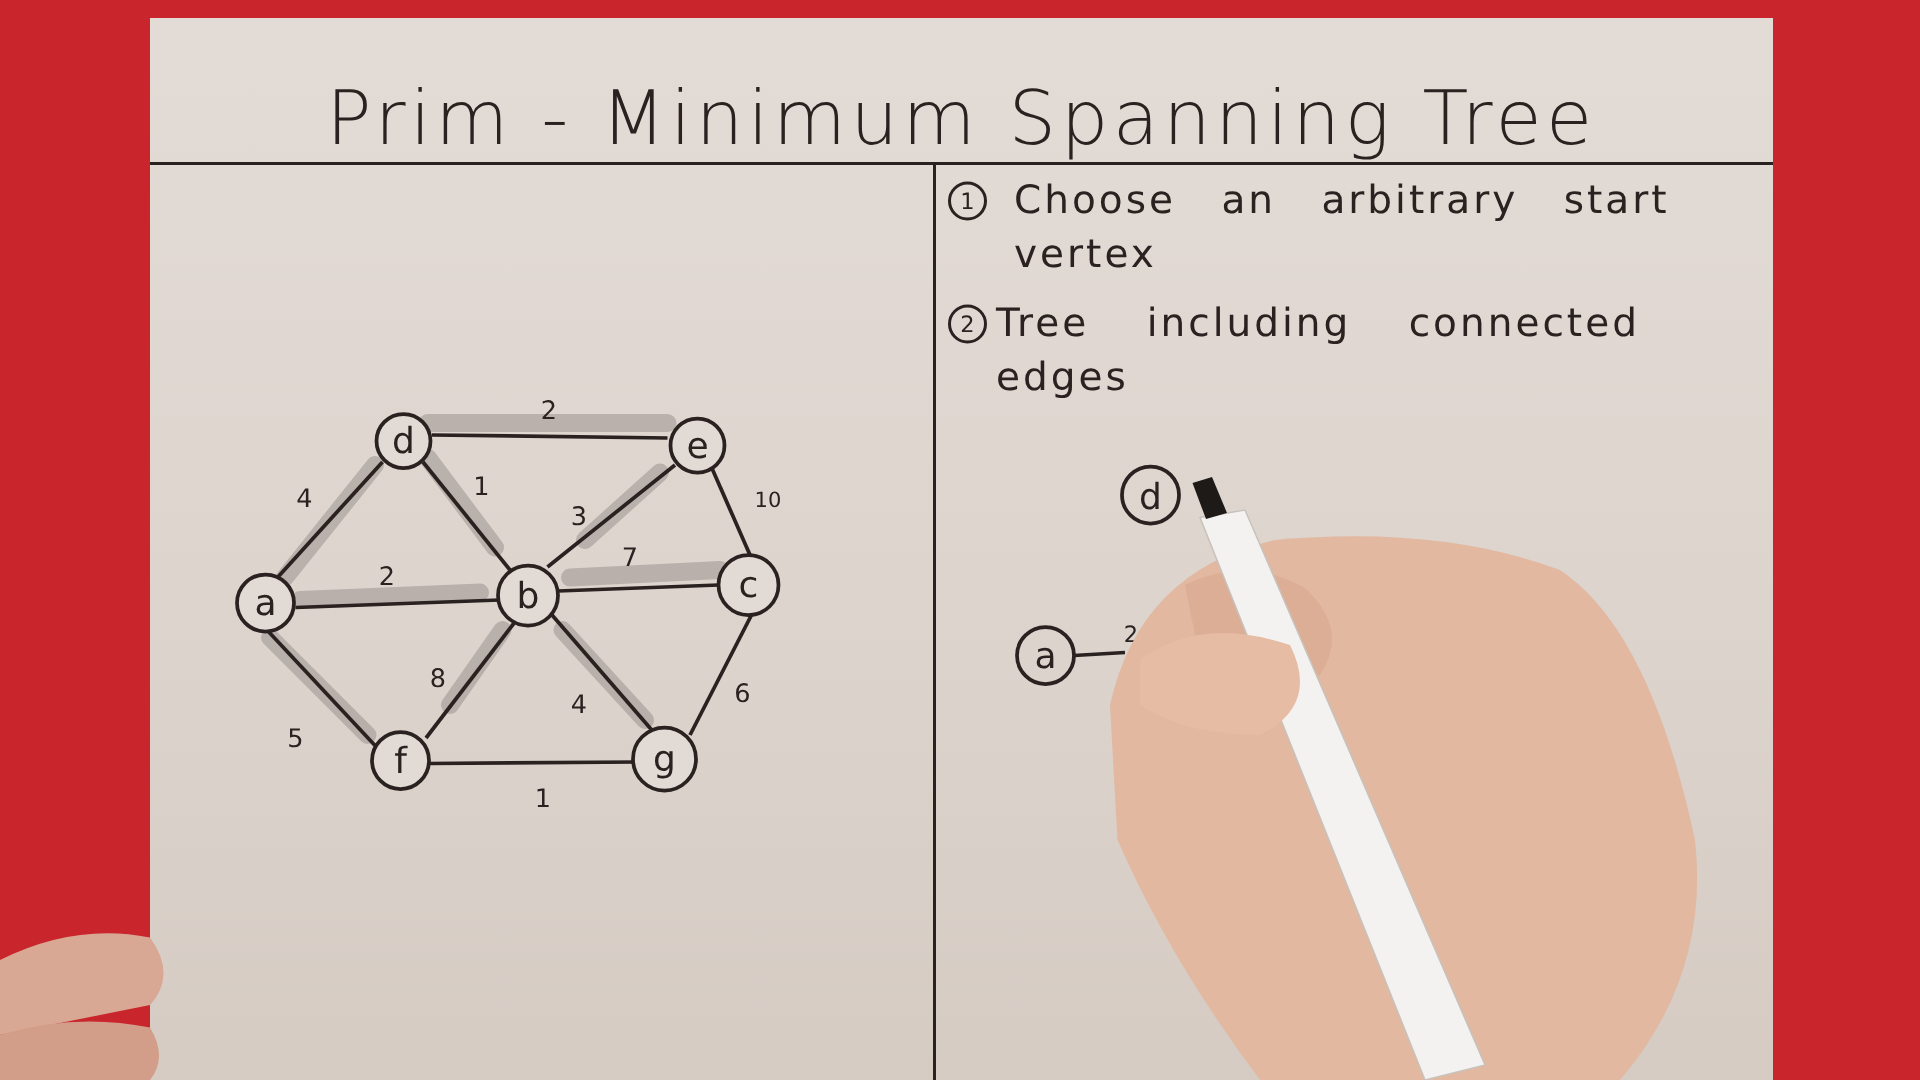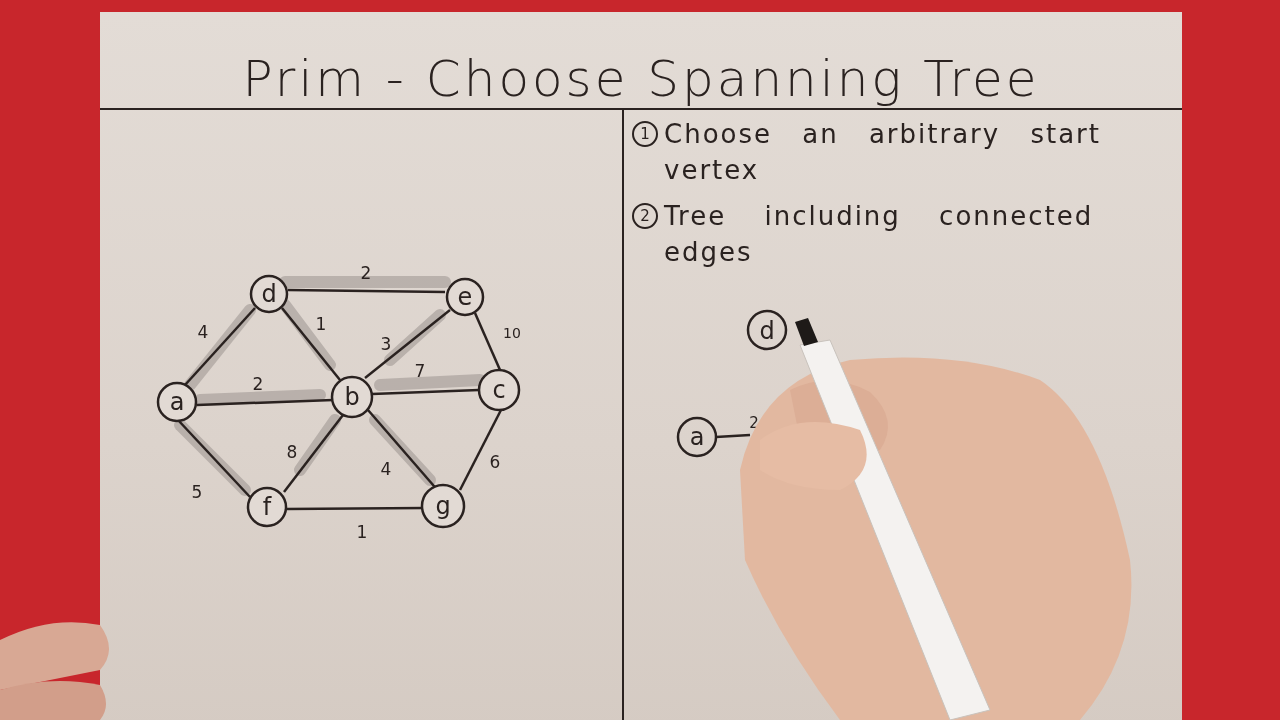--- a/index.html
+++ b/index.html
@@ -10,28 +10,28 @@
   .vline{position:absolute;left:522px;top:98px;width:2px;height:622px;background:#2a2220;}
   .steps{position:absolute;left:532px;top:104px;width:540px;color:#2a2220;font-size:26px;line-height:36px;letter-spacing:2px;}
   .step{display:flex;margin-bottom:10px;}
   .num{width:22px;height:22px;border:2px solid #2a2220;border-radius:50%;font-size:15px;line-height:22px;text-align:center;margin-top:5px;margin-right:6px;flex-shrink:0;letter-spacing:0;}
   svg text{font-family:"DejaVu Sans",sans-serif;}
 </style>
 </head>
 <body>
 
 <div class="paper">
-  <div class="title">Prim - Choose Spanning Tree</div>
+  <div class="title">Prim - Minimum Spanning Tree</div>
   <div class="hline"></div>
   <div class="vline"></div>
 
   <div class="steps">
     <div class="step">
       <span class="num">1</span>
-      <span style="width:460px;word-spacing:20px;">Choose an arbitrary start vertex</span>
+      <span style="width:460px;word-spacing:20px;margin-left:12px;">Choose an arbitrary start vertex</span>
     </div>
     <div class="step">
       <span class="num">2</span>
       <span style="width:440px;word-spacing:28px;">Tree including connected edges</span>
     </div>
   </div>
 </div>
 
 <svg style="position:absolute;left:0;top:0;" width="1280" height="720">
   <g stroke="#9c9490" stroke-width="12" opacity="0.55" stroke-linecap="round">

